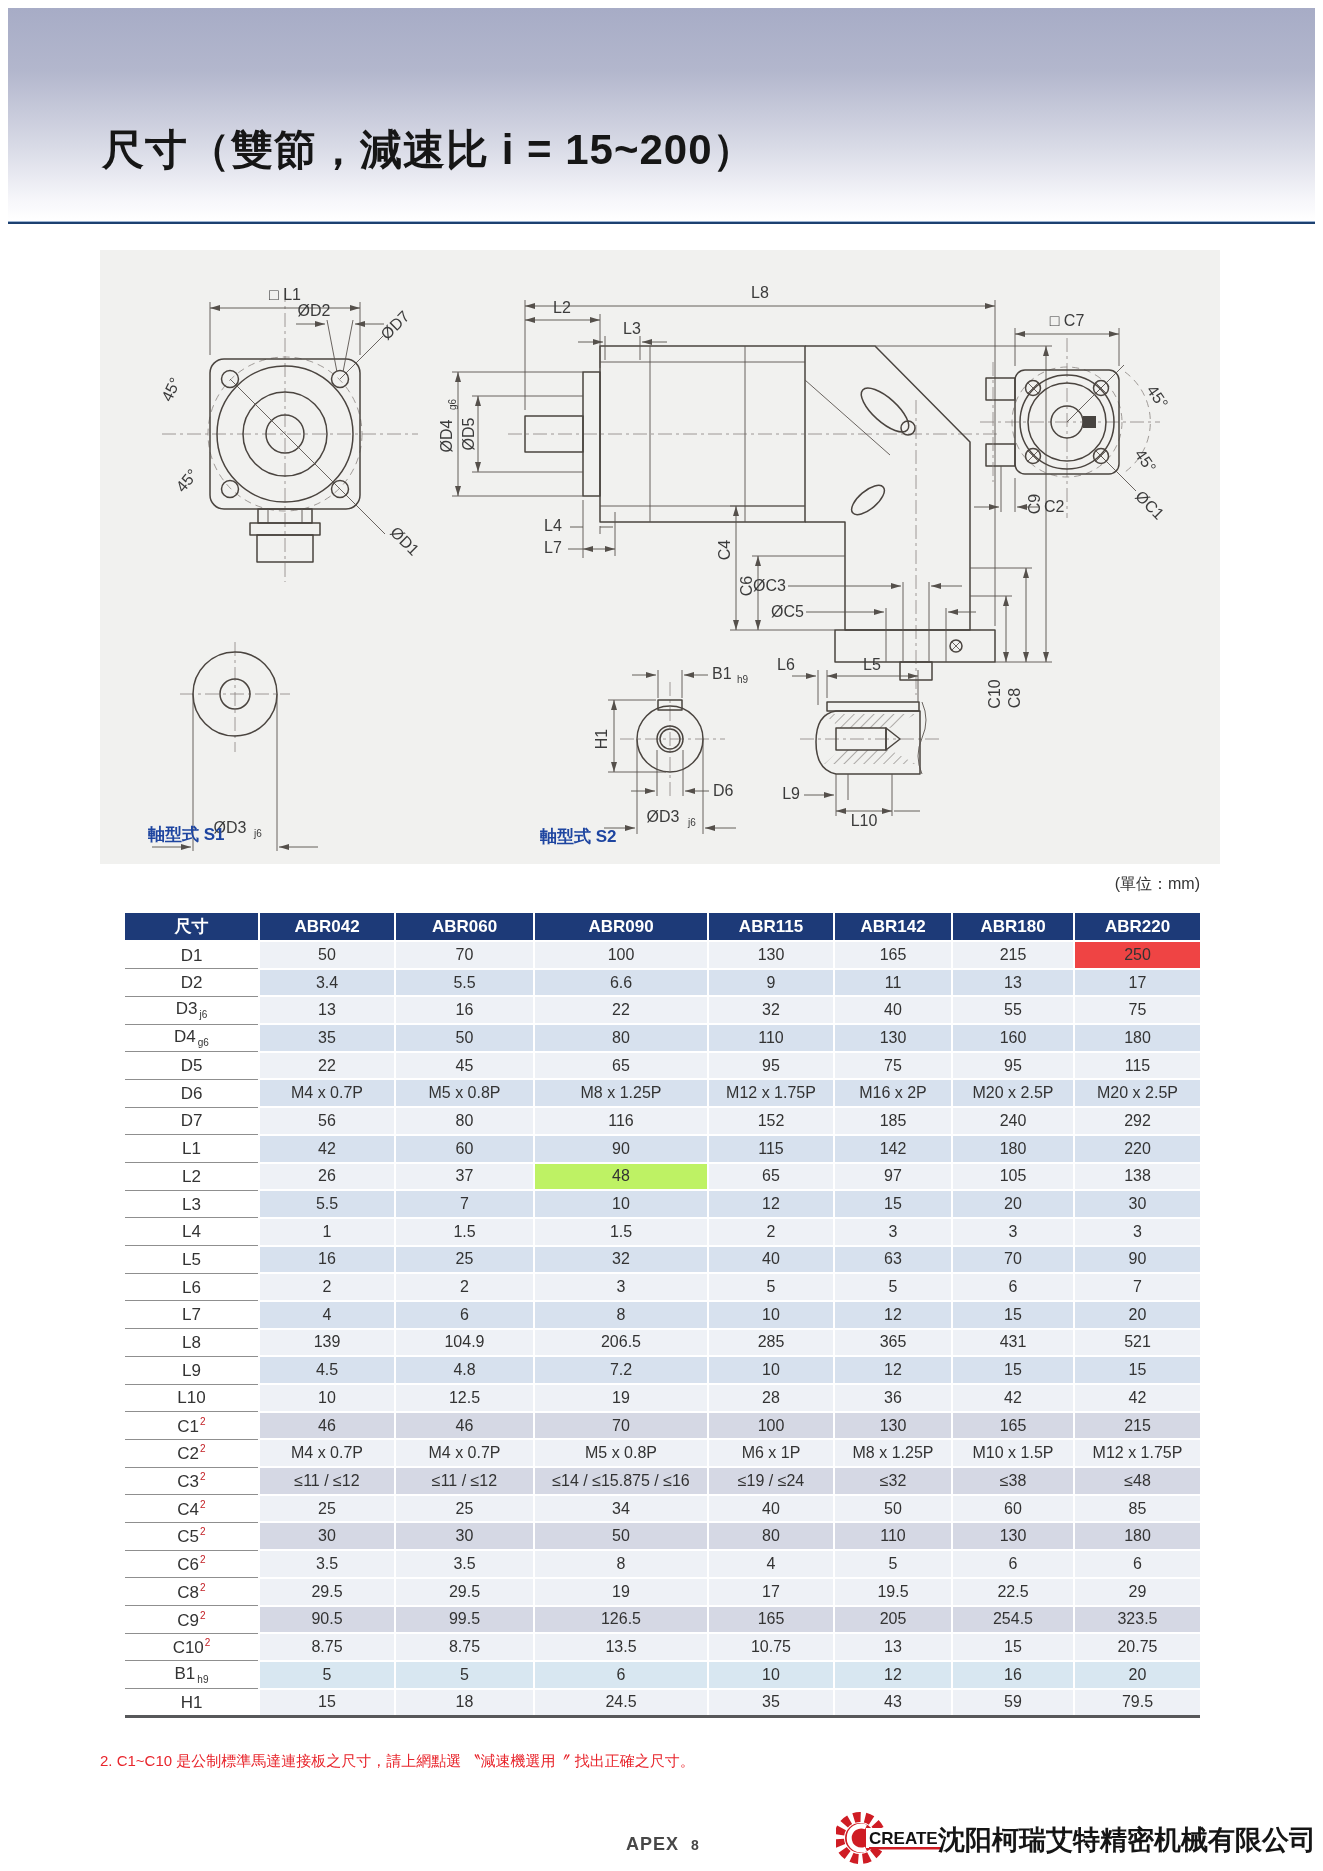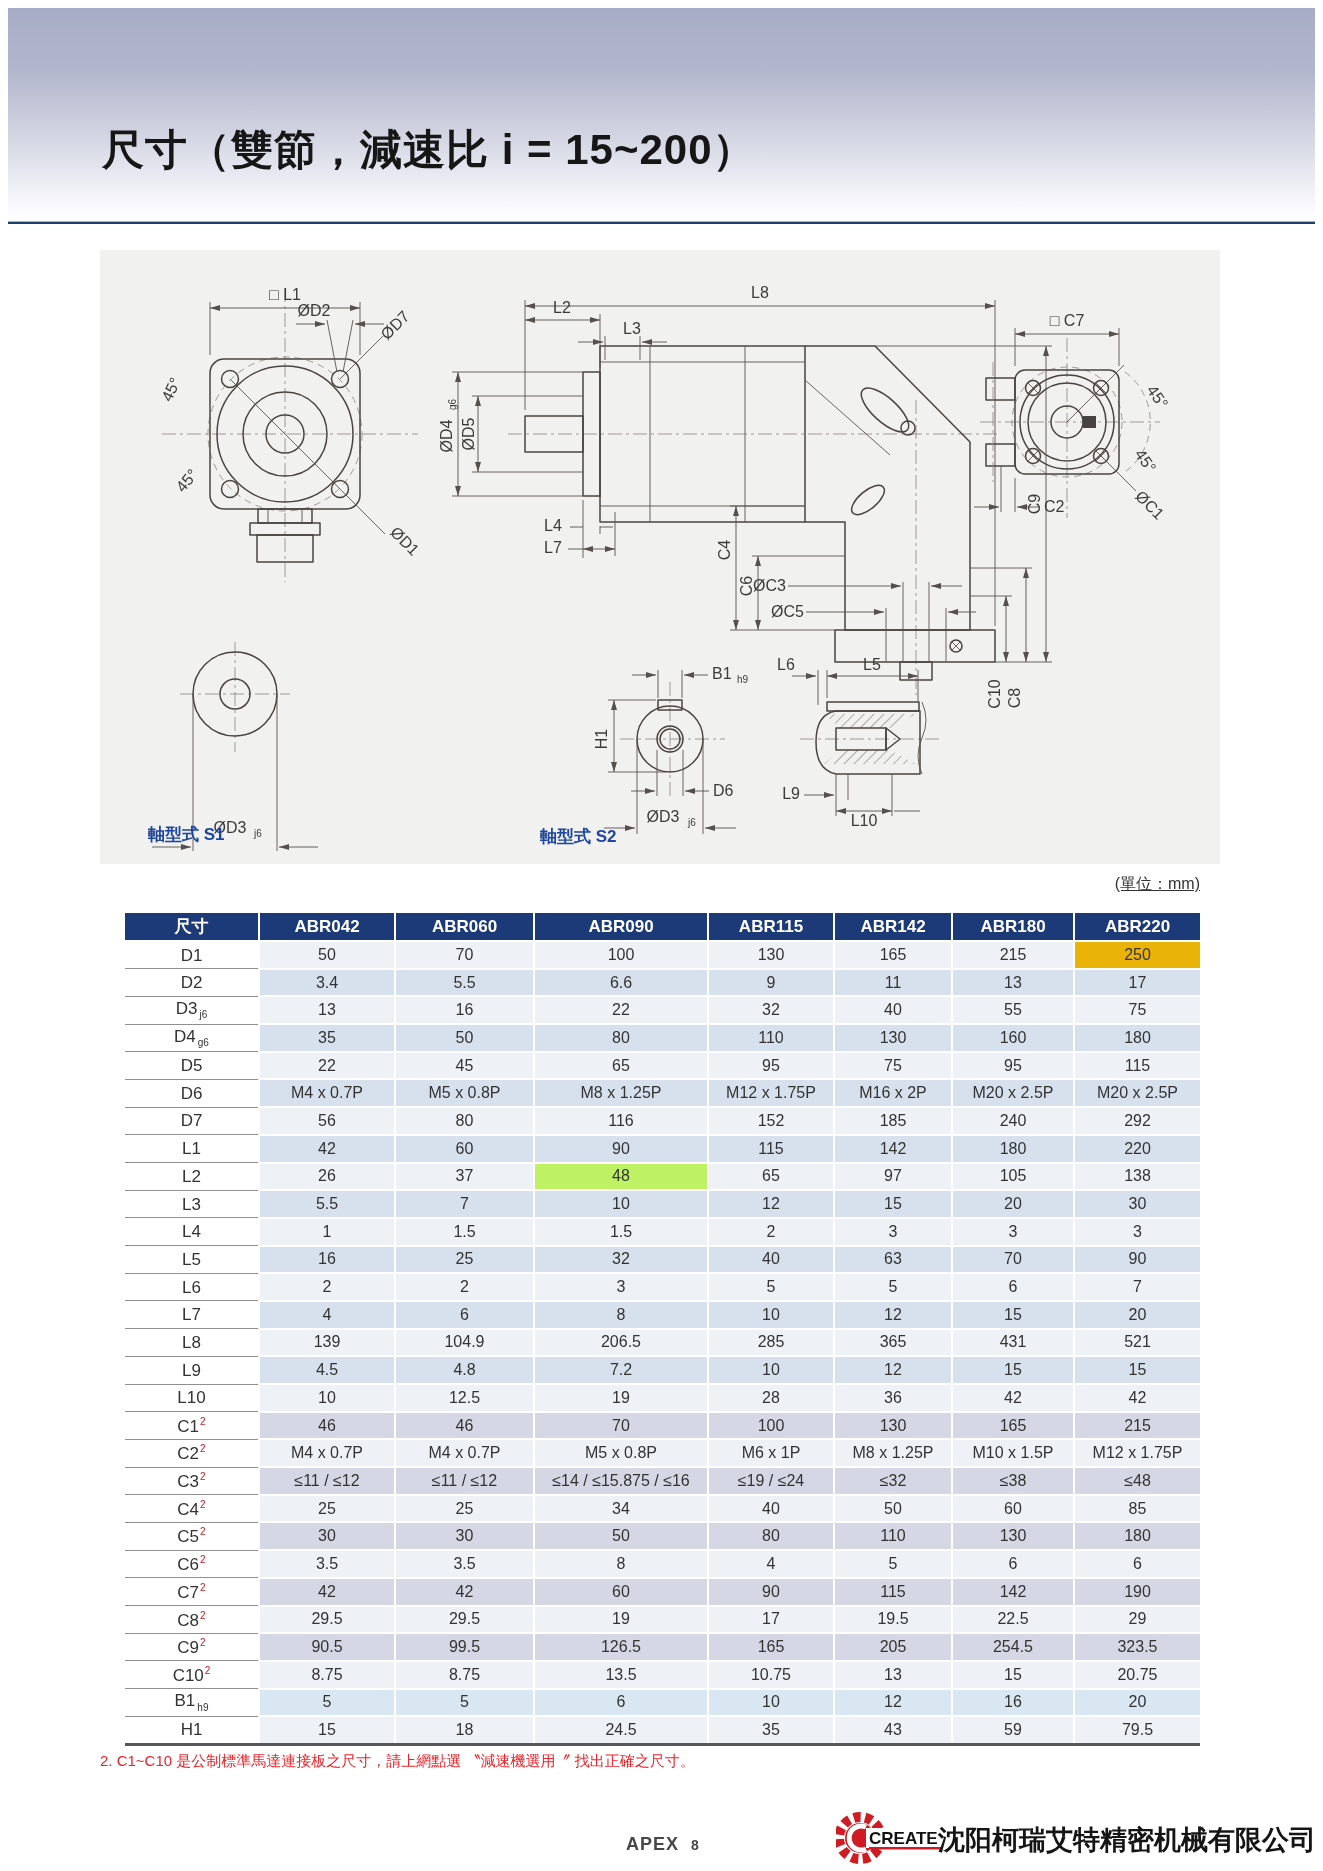--- a/index.html
+++ b/index.html
@@ -23,21 +23,21 @@
   .ol{stroke:#4a443f;stroke-width:1.5;fill:none;stroke-linejoin:round;}
   .thin{stroke:#5a544f;stroke-width:0.9;fill:none;}
   .cl{stroke:#8a8480;stroke-width:0.8;fill:none;stroke-dasharray:14 4 3 4;}
   .cl2{stroke:#8a8480;stroke-width:0.8;fill:none;stroke-dasharray:7 5;}
   .dim{stroke:#55504b;stroke-width:0.9;fill:none;}
   .dim2{marker-start:url(#ar);marker-end:url(#ar);}
   .dimE{marker-end:url(#ar);}
   .dimS{marker-start:url(#ar);}
 
   
-  .unit-note{position:absolute;right:123px;top:874px;font-size:16px;color:#333;text-decoration:underline;}
+  .unit-note{position:absolute;right:123px;top:874px;font-size:16px;color:#333;}
   .spec-table{position:absolute;left:125px;top:913px;width:1075px;border-collapse:collapse;
     table-layout:fixed;border-bottom:3px solid #57585a;}
   .spec-table th{background:#1d3a78;color:#fff;font-size:17px;font-weight:bold;height:27px;
     padding:0;border-left:2px solid #fff;border-bottom:2px solid #fff;}
   .spec-table th:first-child{border-left:none;}
   .spec-table td{text-align:center;font-size:16px;color:#333;height:25.7px;padding:0;line-height:1;}
   .spec-table td.rl{background:#fff;border-bottom:1px solid #8f8f8f;font-size:17px;}
   .spec-table td.dc{border-left:2px solid #fff;border-bottom:2px solid #fff;}
   .sup{color:#c32026;font-size:10px;vertical-align:super;margin-left:1px;}
   .sub{font-size:10px;vertical-align:sub;margin-left:2px;color:#333;}
@@ -328,21 +328,21 @@
     </thead>
     <tbody id="tbody">
         <tr>
           <td class="rl"><span>D1</span></td>
           <td class="dc" style="background: rgb(238, 241, 246);">50</td>
           <td class="dc" style="background: rgb(238, 241, 246);">70</td>
           <td class="dc" style="background: rgb(238, 241, 246);">100</td>
           <td class="dc" style="background: rgb(238, 241, 246);">130</td>
           <td class="dc" style="background: rgb(238, 241, 246);">165</td>
           <td class="dc" style="background: rgb(238, 241, 246);">215</td>
-          <td class="dc" style="background: #eab308;">250</td>
+          <td class="dc" style="background: #ef4444;">250</td>
         </tr>
         <tr>
           <td class="rl"><span>D2</span></td>
           <td class="dc" style="background: rgb(215, 225, 238);">3.4</td>
           <td class="dc" style="background: rgb(215, 225, 238);">5.5</td>
           <td class="dc" style="background: rgb(215, 225, 238);">6.6</td>
           <td class="dc" style="background: rgb(215, 225, 238);">9</td>
           <td class="dc" style="background: rgb(215, 225, 238);">11</td>
           <td class="dc" style="background: rgb(215, 225, 238);">13</td>
           <td class="dc" style="background: rgb(215, 225, 238);">17</td>
@@ -549,30 +549,20 @@
         </tr>
         <tr>
           <td class="rl"><span>C6</span><span class="sup">2</span></td>
           <td class="dc" style="background: rgb(238, 241, 246);">3.5</td>
           <td class="dc" style="background: rgb(238, 241, 246);">3.5</td>
           <td class="dc" style="background: rgb(238, 241, 246);">8</td>
           <td class="dc" style="background: rgb(238, 241, 246);">4</td>
           <td class="dc" style="background: rgb(238, 241, 246);">5</td>
           <td class="dc" style="background: rgb(238, 241, 246);">6</td>
           <td class="dc" style="background: rgb(238, 241, 246);">6</td>
-        </tr>
-        <tr>
-          <td class="rl"><span>C7</span><span class="sup">2</span></td>
-          <td class="dc" style="background: rgb(213, 216, 228);">42</td>
-          <td class="dc" style="background: rgb(213, 216, 228);">42</td>
-          <td class="dc" style="background: rgb(213, 216, 228);">60</td>
-          <td class="dc" style="background: rgb(213, 216, 228);">90</td>
-          <td class="dc" style="background: rgb(213, 216, 228);">115</td>
-          <td class="dc" style="background: rgb(213, 216, 228);">142</td>
-          <td class="dc" style="background: rgb(213, 216, 228);">190</td>
         </tr>
         <tr>
           <td class="rl"><span>C8</span><span class="sup">2</span></td>
           <td class="dc" style="background: rgb(238, 241, 246);">29.5</td>
           <td class="dc" style="background: rgb(238, 241, 246);">29.5</td>
           <td class="dc" style="background: rgb(238, 241, 246);">19</td>
           <td class="dc" style="background: rgb(238, 241, 246);">17</td>
           <td class="dc" style="background: rgb(238, 241, 246);">19.5</td>
           <td class="dc" style="background: rgb(238, 241, 246);">22.5</td>
           <td class="dc" style="background: rgb(238, 241, 246);">29</td>

